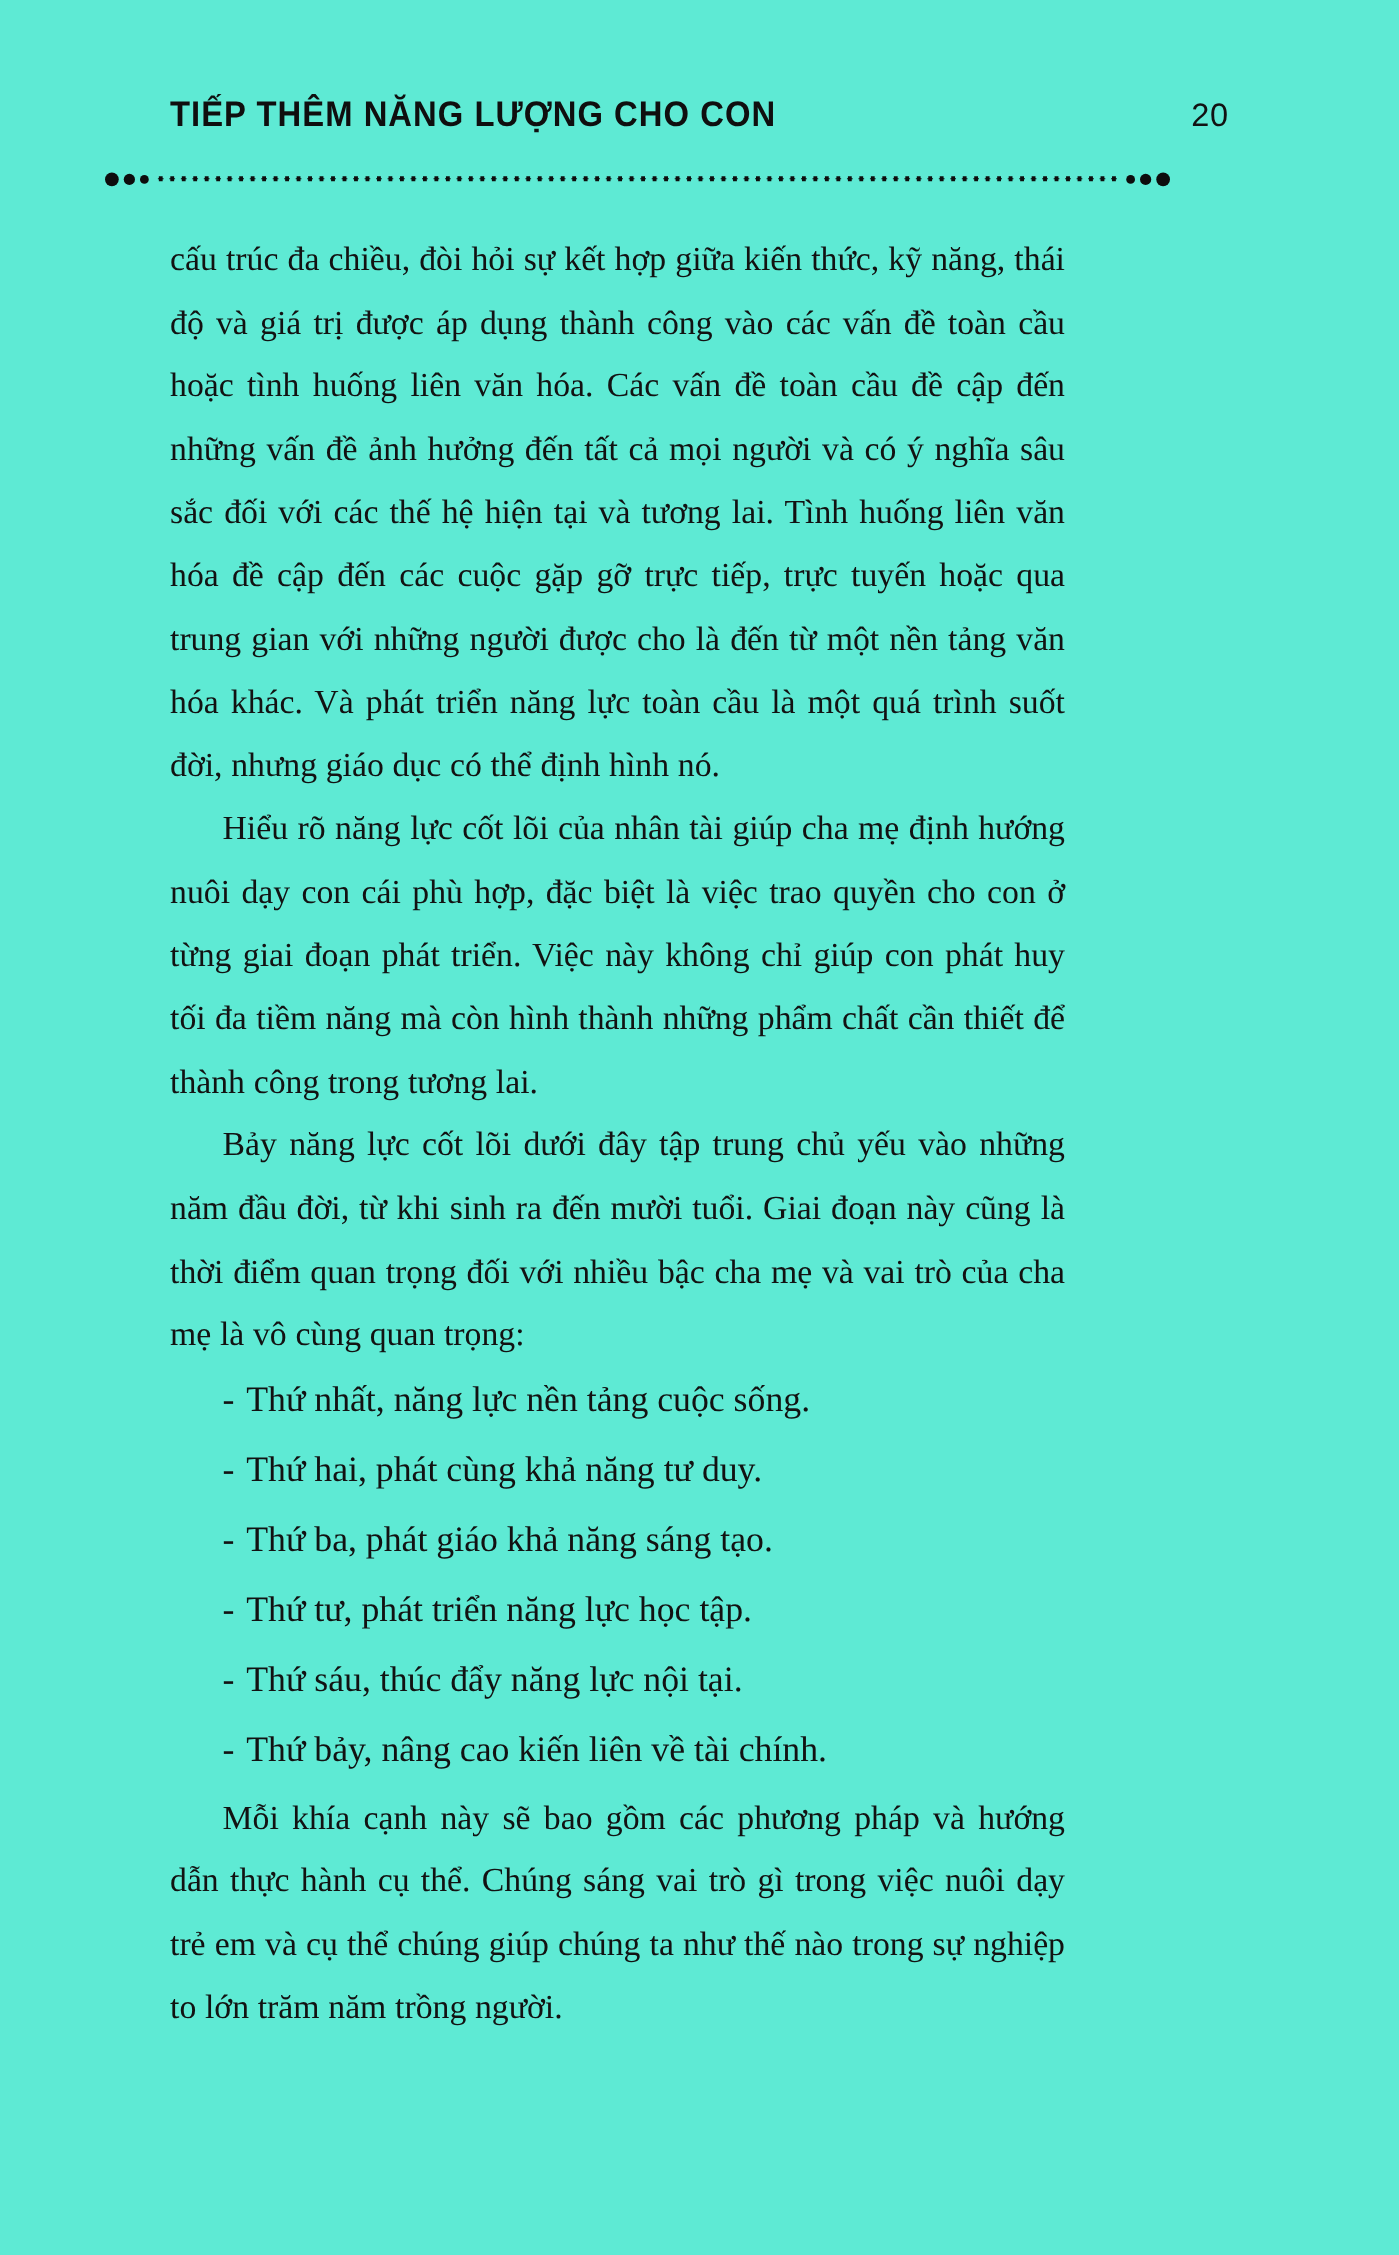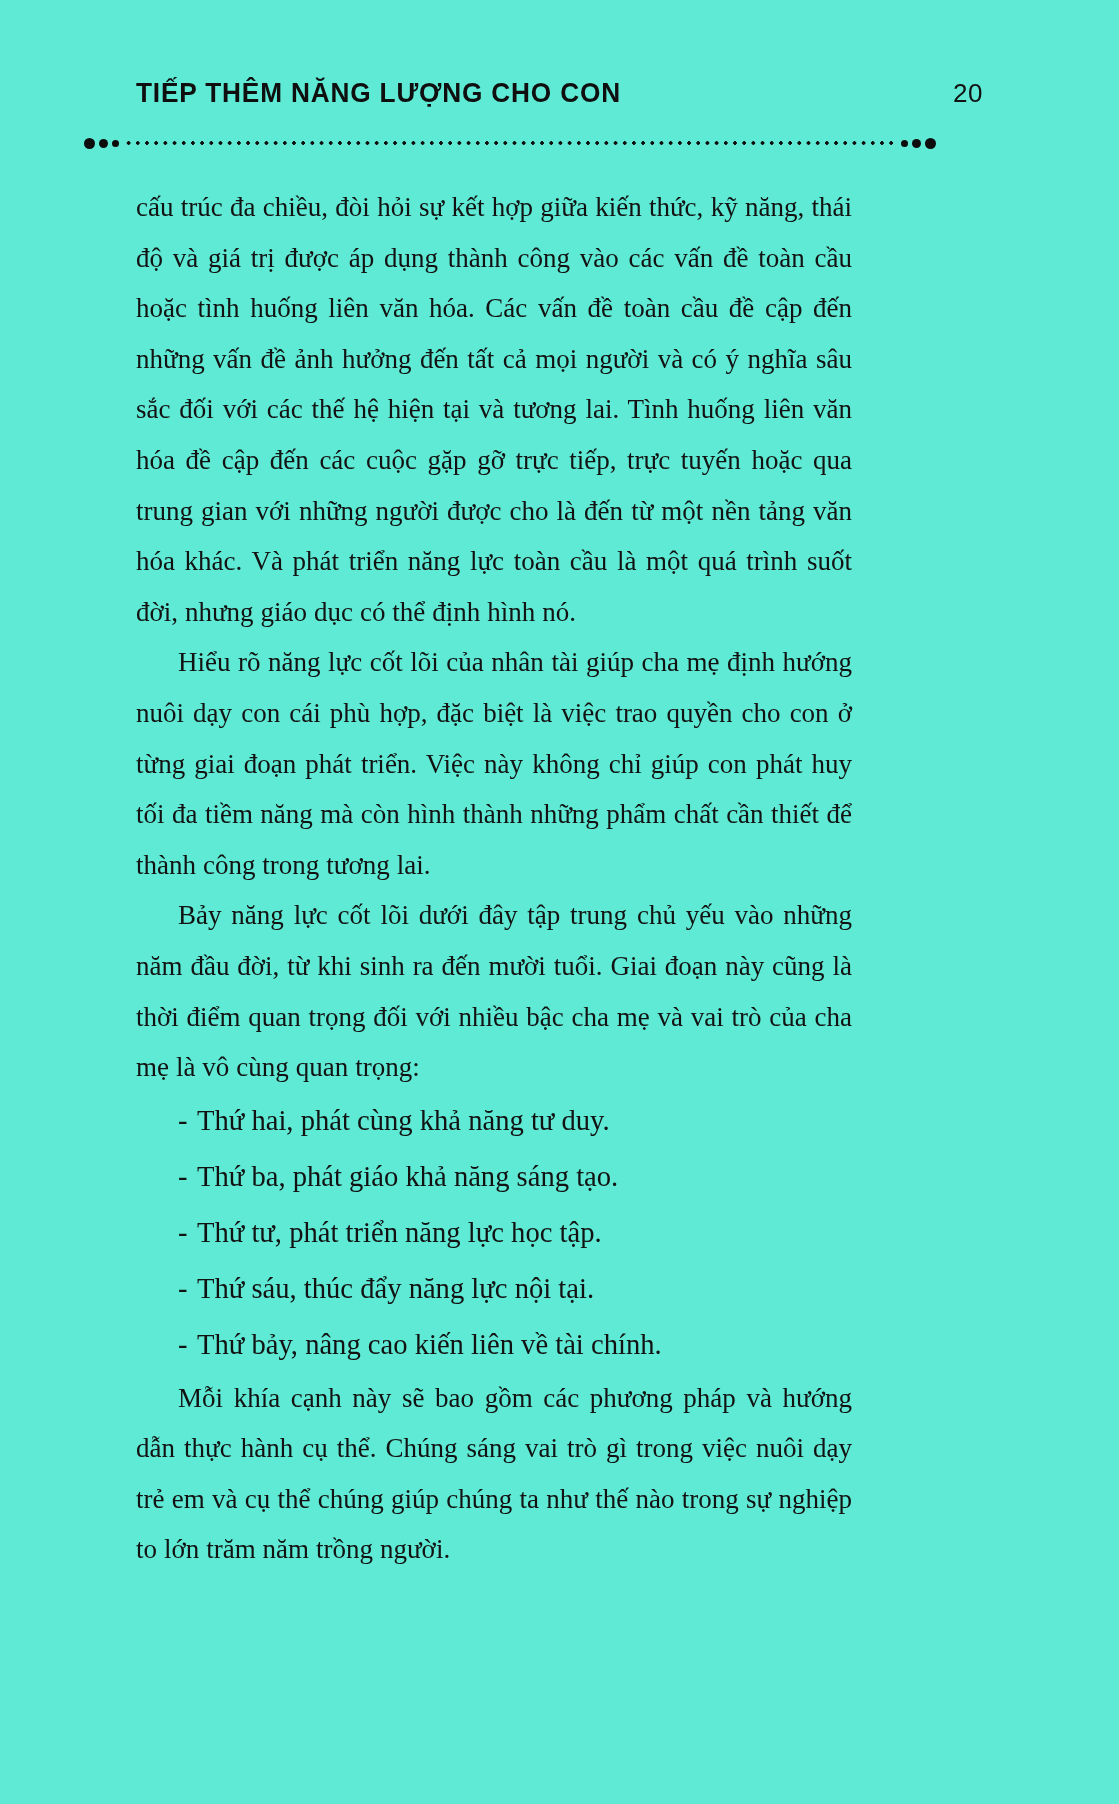--- a/index.html
+++ b/index.html
@@ -150,20 +150,21 @@
 
   <div class="body-col">
 
     <p class="para first">cấu trúc đa chiều, đòi hỏi sự kết hợp giữa kiến thức, kỹ năng, thái độ và giá trị được áp dụng thành công vào các vấn đề toàn cầu hoặc tình huống liên văn hóa. Các vấn đề toàn cầu đề cập đến những vấn đề ảnh hưởng đến tất cả mọi người và có ý nghĩa sâu sắc đối với các thế hệ hiện tại và tương lai. Tình huống liên văn hóa đề cập đến các cuộc gặp gỡ trực tiếp, trực tuyến hoặc qua trung gian với những người được cho là đến từ một nền tảng văn hóa khác. Và phát triển năng lực toàn cầu là một quá trình suốt đời, nhưng giáo dục có thể định hình nó.</p>
 
     <p class="para">Hiểu rõ năng lực cốt lõi của nhân tài giúp cha mẹ định hướng nuôi dạy con cái phù hợp, đặc biệt là việc trao quyền cho con ở từng giai đoạn phát triển. Việc này không chỉ giúp con phát huy tối đa tiềm năng mà còn hình thành những phẩm chất cần thiết để thành công trong tương lai.</p>
 
     <p class="para">Bảy năng lực cốt lõi dưới đây tập trung chủ yếu vào những năm đầu đời, từ khi sinh ra đến mười tuổi. Giai đoạn này cũng là thời điểm quan trọng đối với nhiều bậc cha mẹ và vai trò của cha mẹ là vô cùng quan trọng:</p>
 
     <ul class="dash-list">
+      <li><span class="dash">-</span><span>Thứ nhất, năng lực nền tảng cuộc sống.</span></li>
       <li><span class="dash">-</span><span>Thứ hai, phát cùng khả năng tư duy.</span></li>
       <li><span class="dash">-</span><span>Thứ ba, phát giáo khả năng sáng tạo.</span></li>
       <li><span class="dash">-</span><span>Thứ tư, phát triển năng lực học tập.</span></li>
       <li><span class="dash">-</span><span>Thứ sáu, thúc đẩy năng lực nội tại.</span></li>
       <li><span class="dash">-</span><span>Thứ bảy, nâng cao kiến liên về tài chính.</span></li>
     </ul>
 
     <p class="para">Mỗi khía cạnh này sẽ bao gồm các phương pháp và hướng dẫn thực hành cụ thể. Chúng sáng vai trò gì trong việc nuôi dạy trẻ em và cụ thể chúng giúp chúng ta như thế nào trong sự nghiệp to lớn trăm năm trồng người.</p>
 
   </div>

